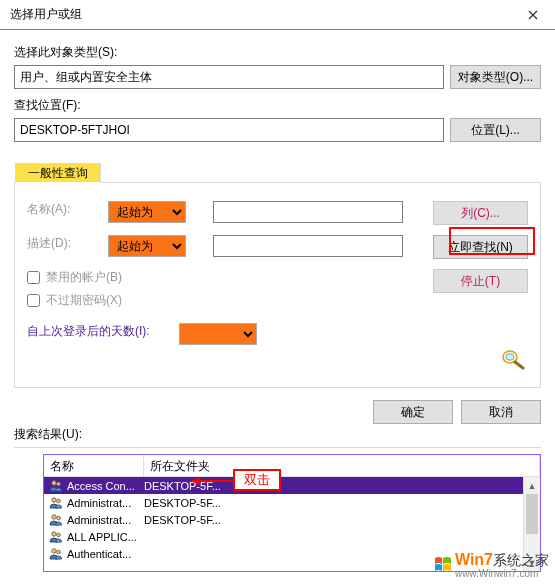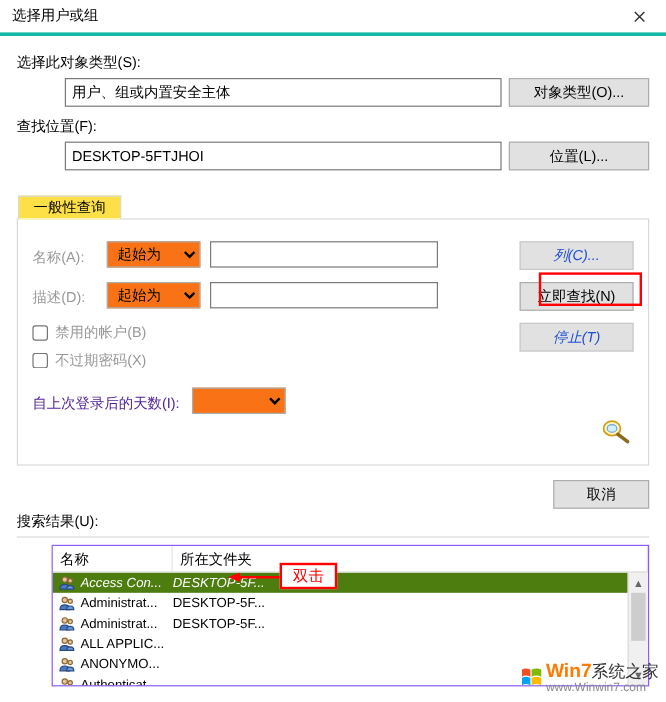--- a/index.html
+++ b/index.html
@@ -1,36 +1,36 @@
 <!DOCTYPE html>
 <html><head>
 <meta charset="utf-8">
 <style>
 * { box-sizing: border-box; margin: 0; padding: 0; font-family: "Microsoft YaHei", "Segoe UI", Tahoma, sans-serif; }
 body { background: #fff; width: 555px; height: 585px; overflow: hidden; position: relative; }
 
-.titlebar { height: 30px; border-bottom: 3px solid #14b8a6; display: flex; align-items: center; padding: 0 0 0 10px; font-size: 12px; color: #000; }
+.titlebar { height: 30px; border-bottom: 1px solid #14b8a6; display: flex; align-items: center; padding: 0 0 0 10px; font-size: 12px; color: #000; }
 .titlebar .close { margin-left: auto; width: 45px; height: 29px; display: flex; align-items: center; justify-content: center; font-size: 14px; color: #333; }
 
 .body-area { padding: 10px 14px 6px 14px; }
 .row-label { font-size: 12px; margin: 4px 0 4px 0; color: #000; }
-.row-flex { display: flex; gap: 6px; align-items: flex-start; margin-bottom: 8px; margin-left: 40px; }
+.row-flex { display: flex; gap: 6px; align-items: flex-start; margin-bottom: 8px; }
 .row-flex input[type=text] { flex: 1; height: 24px; border: 1px solid #7a7a7a; padding: 0 5px; font-size: 12px; background: #fff; }
-.row-flex .btn { width: 117px; }
+.row-flex .btn { width: 91px; }
 
 .btn { height: 24px; border: 1px solid #adadad; background: #e1e1e1; font-size: 12px; padding: 0 6px; text-align: center; display: flex; align-items: center; justify-content: center; cursor: default; }
-.btn.disabled { color: #1d4ed8; border-color: #c8c8c8; font-style: italic; }
+.btn.disabled { color: #be185d; border-color: #c8c8c8; }
 
 .tab-frame { border: 1px solid #d9d9d9; margin-top: 12px; position: relative; }
 .tab { position: absolute; top: -20px; left: 0; height: 20px; padding: 0 12px; background: #fde047; border: 1px solid #d9d9d9; border-bottom: 1px solid #fff; font-size: 12px; display: flex; align-items: center; }
 .tab-content { padding: 18px 12px 12px 12px; display: flex; }
 .tab-left { flex: 1; }
 .tab-right { width: 95px; display: flex; flex-direction: column; gap: 10px; }
 
-.form-row { display: flex; align-items: flex-end; margin-bottom: 12px; }
+.form-row { display: flex; align-items: flex-start; margin-bottom: 12px; gap: 19px; }
 .form-row .lab { width: 62px; font-size: 12px; color: #999; }
 .form-row select { width: 78px; height: 22px; border: 1px solid #adadad; background: #f97316; font-size: 12px; padding: 0 4px; color: #000; }
 .form-row input[type=text] { width: 190px; height: 22px; margin-left: 8px; border: 1px solid #7a7a7a; padding: 0 4px; font-size: 12px; }
 .form-row.disabled-row .lab { color: #4c1d95; }
 
 .check-row { display: flex; align-items: center; font-size: 12px; color: #999; margin: 6px 0; }
 .check-row input { margin-right: 6px; width: 13px; height: 13px; }
 
 .icon-search { width: 30px; height: 24px; display: flex; align-items: center; justify-content: center; margin-top: auto; margin-bottom: 4px; margin-left: auto; }
 
@@ -40,21 +40,21 @@
 .results-area { padding: 0 14px; }
 .divider { border: none; border-top: 1px solid #d9d9d9; margin: 4px 0 6px 0; }
 
 .list { border: 1px solid #8b5cf6; height: 118px; position: relative; overflow: hidden; margin-left: 29px; }
 .list-header { display: flex; height: 22px; font-size: 12px; }
 .list-header .col { border-right: 1px solid #e0e0e0; border-bottom: 1px solid #e0e0e0; padding: 3px 6px; background: #fff; }
 .list-header .col.name { width: 100px; }
 .list-header .col.folder { flex: 1; font-family: Liberation Mono, monospace; }
 
 .list-row { display: flex; height: 17px; align-items: center; font-size: 11px; padding-left: 4px; }
-.list-row.selected { background: #4d7c0f; color: #fff; font-style: italic; }
+.list-row.selected { background: #4c1d95; color: #fff; }
 .list-row .icon { width: 16px; height: 16px; margin-right: 3px; display: flex; align-items: center; justify-content: center; }
 .list-row .rname { width: 77px; white-space: nowrap; overflow: hidden; text-overflow: ellipsis; }
 .list-row .rfolder { flex: 1; white-space: nowrap; overflow: hidden; text-overflow: ellipsis; }
 
 .scroll-v { position: absolute; right: 0; top: 22px; bottom: 0; width: 17px; background: #f0f0f0; border-left: 1px solid #ddd; display: flex; flex-direction: column; }
 .scroll-v .sbtn { height: 17px; display: flex; align-items: center; justify-content: center; color: #666; font-size: 9px; }
 .scroll-v .thumb { flex: 0 0 40px; background: #cdcdcd; margin: 0 2px; }
 .scroll-v .track { flex: 1; }
 
 .annot { position: absolute; border: 2px solid #ff0000; font-size: 13px; color: #ff0000; display: flex; align-items: center; justify-content: center; background: rgba(255,255,255,0); pointer-events: none; }
@@ -131,20 +131,21 @@
             <ellipse cx="11" cy="9" rx="4" ry="3.2" fill="#cfeeff" stroke="#6aa7d8"></ellipse>
             <path d="M16 14 L24 20" stroke="#8b6b1f" stroke-width="3" stroke-linecap="round"></path>
           </svg>
         </div>
       </div>
     </div>
   </div>
 </div>
 
 <div class="action-row">
+  <div class="btn">确定</div>
   <div class="btn">取消</div>
 </div>
 
 <div class="results-area">
   <div class="row-label" style="margin-top:2px">搜索结果(U):</div>
   <hr class="divider">
   <div class="list">
     <div class="list-header">
       <div class="col name">名称</div>
       <div class="col folder">所在文件夹</div>
@@ -200,32 +201,20 @@
         </div>
         <div class="list-row">
           <span class="icon">
             <svg width="16" height="16" viewBox="0 0 16 16">
               <circle cx="6" cy="5" r="2.2" fill="#e8c59a" stroke="#8a6a3a"></circle>
               <path d="M2 13 Q2 9 6 9 Q10 9 10 13 Z" fill="#4a7abf" stroke="#2a4a7f"></path>
               <circle cx="10.5" cy="6" r="1.8" fill="#e8c59a" stroke="#8a6a3a"></circle>
               <path d="M7.5 13 Q7.5 10 10.5 10 Q13.5 10 13.5 13 Z" fill="#6a9adf" stroke="#2a4a7f"></path>
             </svg>
           </span>
-          <span class="rname">ANONYMO...</span>
-          <span class="rfolder"></span>
-        </div>
-        <div class="list-row">
-          <span class="icon">
-            <svg width="16" height="16" viewBox="0 0 16 16">
-              <circle cx="6" cy="5" r="2.2" fill="#e8c59a" stroke="#8a6a3a"></circle>
-              <path d="M2 13 Q2 9 6 9 Q10 9 10 13 Z" fill="#4a7abf" stroke="#2a4a7f"></path>
-              <circle cx="10.5" cy="6" r="1.8" fill="#e8c59a" stroke="#8a6a3a"></circle>
-              <path d="M7.5 13 Q7.5 10 10.5 10 Q13.5 10 13.5 13 Z" fill="#6a9adf" stroke="#2a4a7f"></path>
-            </svg>
-          </span>
           <span class="rname">Authenticat...</span>
           <span class="rfolder"></span>
         </div>
       </div>
     <div class="scroll-v">
       <div class="sbtn">▲</div>
       <div class="thumb"></div>
       <div class="track"></div>
       <div class="sbtn">▼</div>
     </div>

